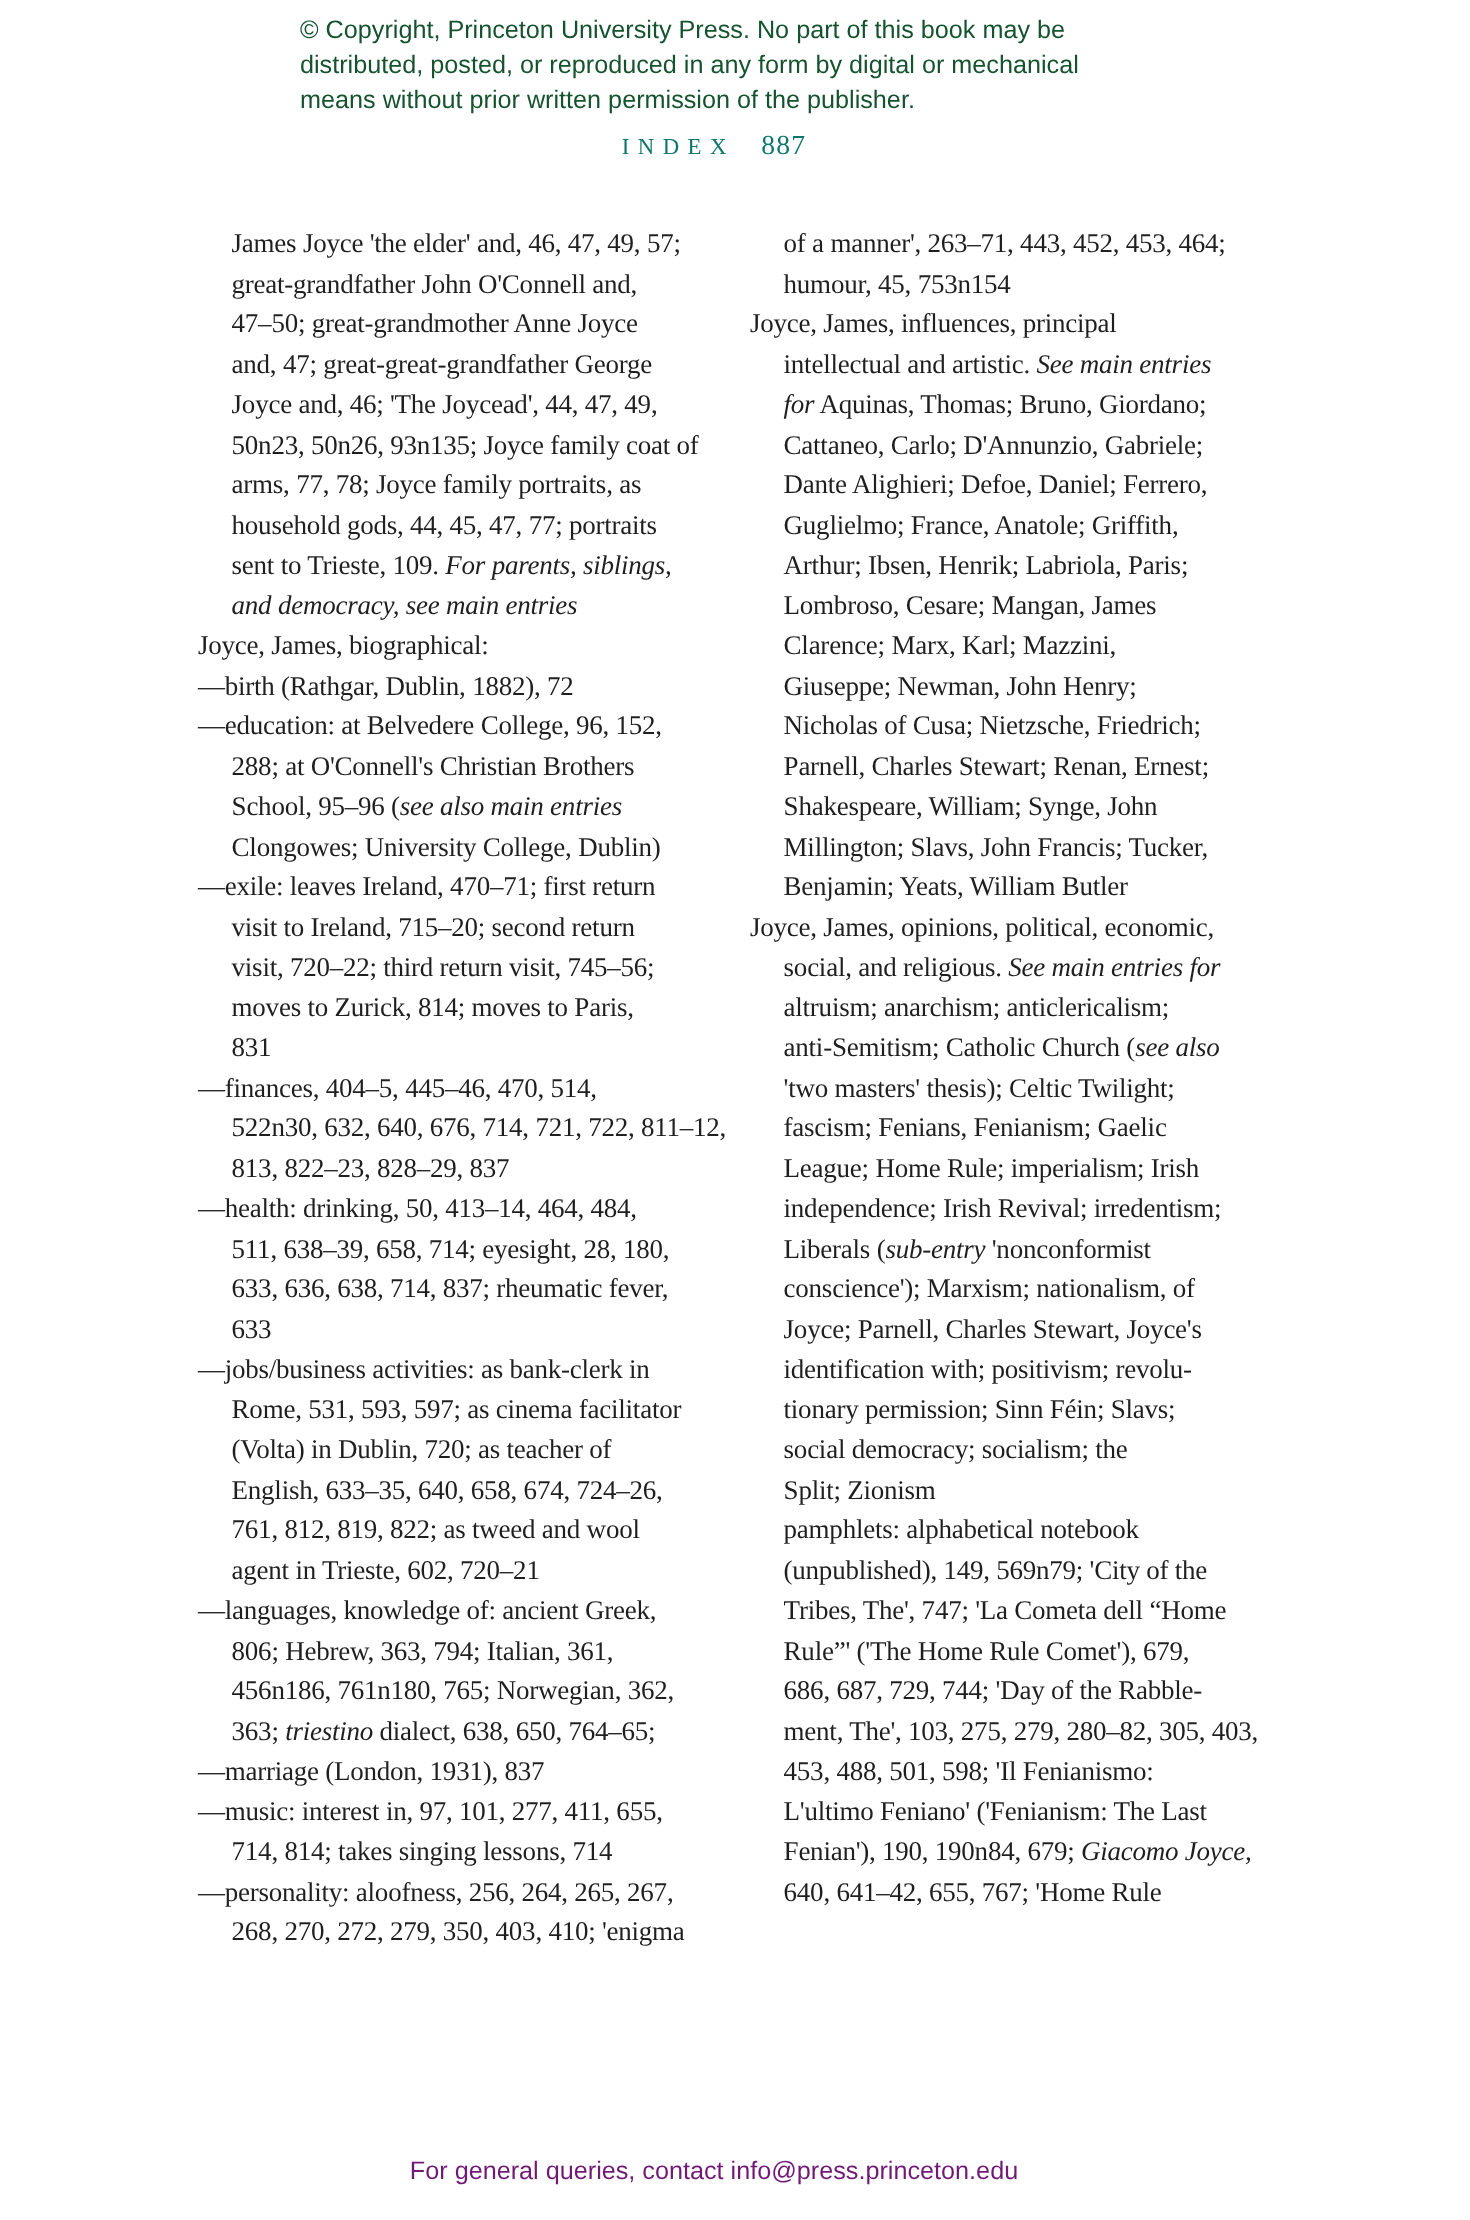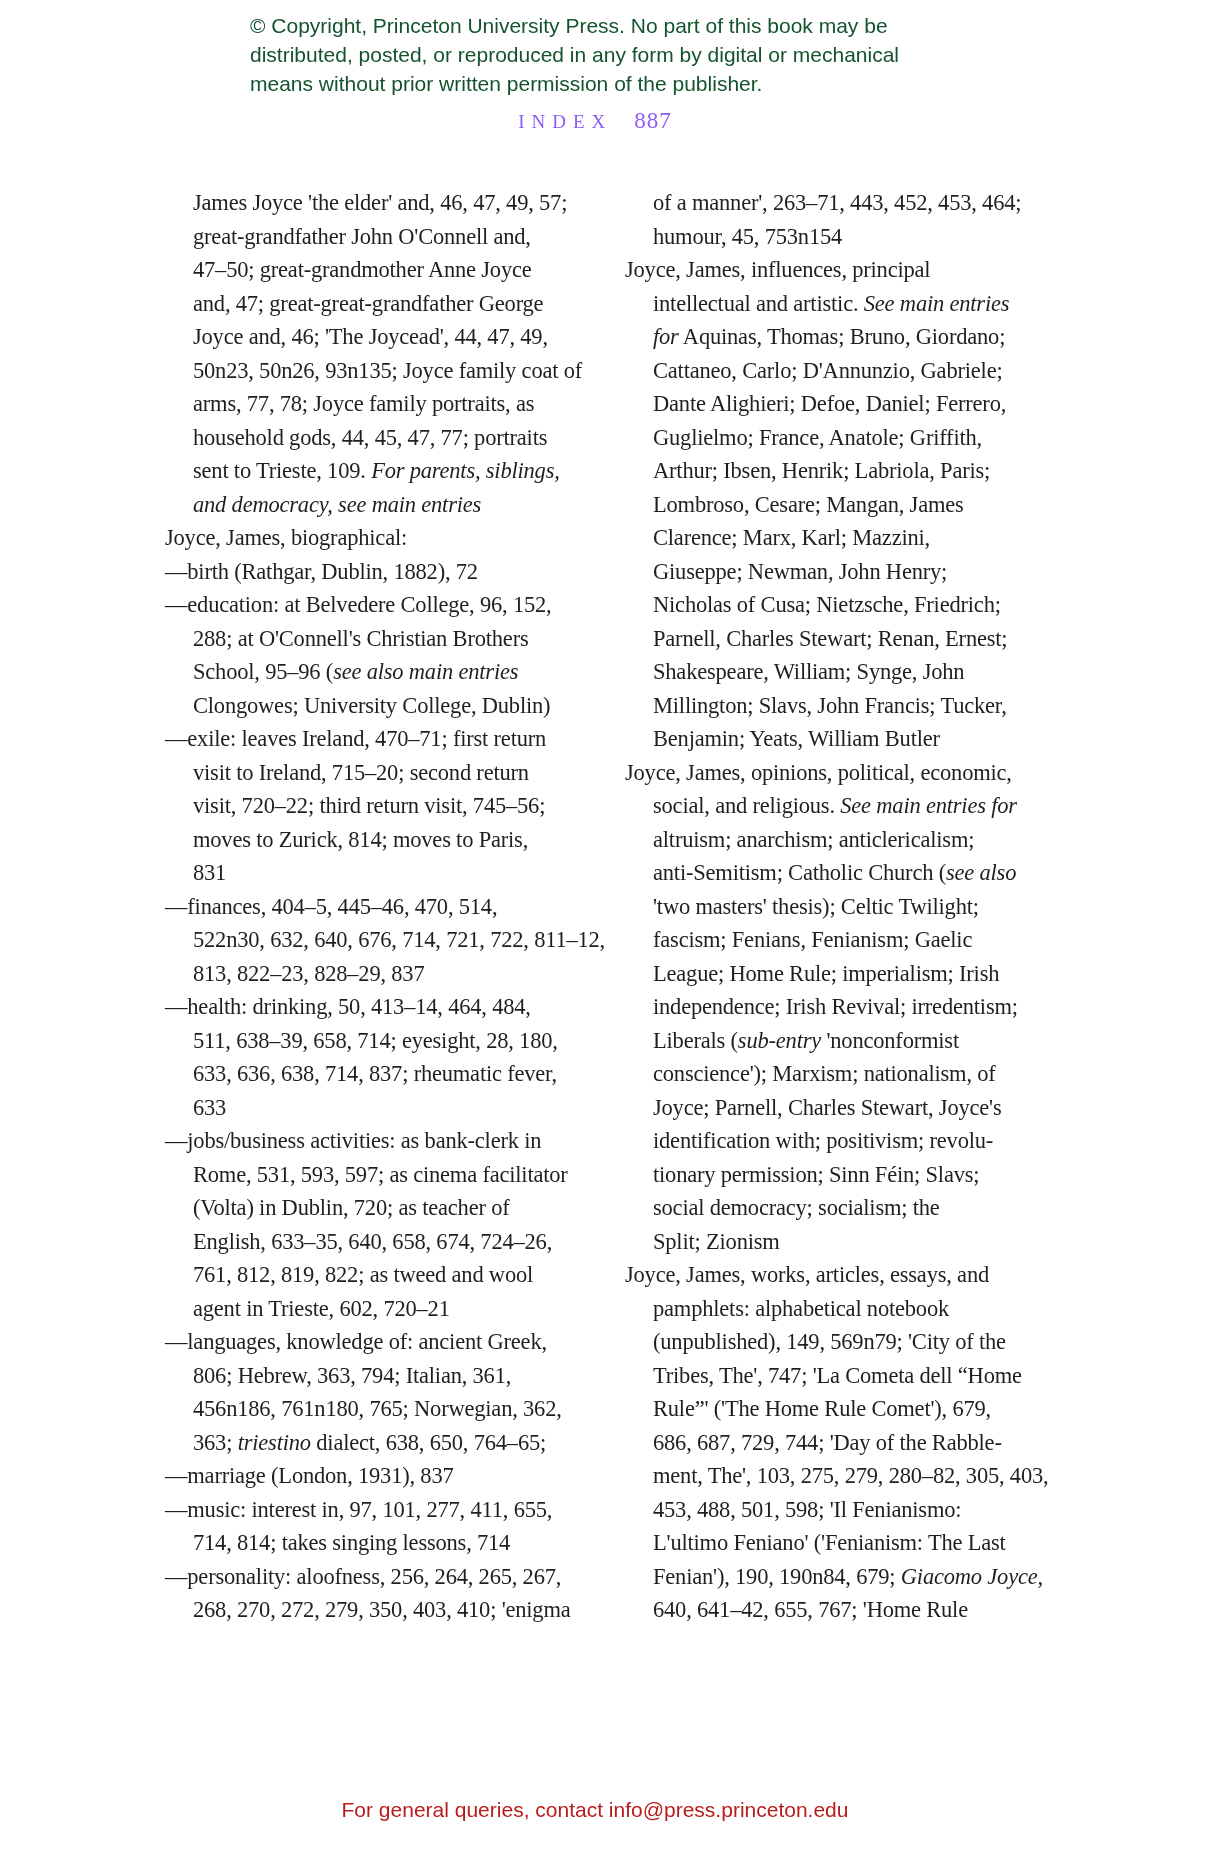--- a/index.html
+++ b/index.html
@@ -19,21 +19,21 @@
     line-height: 29px;
     color: #14532d;
   }
   .page-header {
     position: absolute;
     top: 108px;
     left: 0;
     width: 1190px;
     text-align: center;
     font-family: "Liberation Serif", serif;
-    color: #8b5cf6;
+    color: #0f766e;
   }
   .page-header .index-title {
     font-size: 19px;
     letter-spacing: 7px;
     font-weight: 400;
   }
   .page-header .page-number {
     font-size: 23px;
     margin-left: 22px;
     letter-spacing: 1px;
@@ -58,21 +58,21 @@
   .line.cont { padding-left: 28px; }
   .it { font-style: italic; margin-top: 40px; }
   .page-footer {
     position: absolute;
     top: 1798px;
     left: 0;
     width: 1190px;
     text-align: center;
     font-family: "Liberation Sans", sans-serif;
     font-size: 21px;
-    color: #b91c1c;
+    color: #701a75;
   }
 </style>
 </head>
 <body>
 
 <div class="copyright">
   <div>© Copyright, Princeton University Press. No part of this book may be</div>
   <div>distributed, posted, or reproduced in any form by digital or mechanical</div>
   <div>means without prior written permission of the publisher.</div>
 </div>
@@ -153,21 +153,20 @@
       <div class="line cont"><span>fascism; Fenians, Fenianism; Gaelic</span></div>
       <div class="line cont"><span>League; Home Rule; imperialism; Irish</span></div>
       <div class="line cont"><span>independence; Irish Revival; irredentism;</span></div>
       <div class="line cont"><span>Liberals (</span><span class="it">sub-entry</span><span> 'nonconformist</span></div>
       <div class="line cont"><span>conscience'); Marxism; nationalism, of</span></div>
       <div class="line cont"><span>Joyce; Parnell, Charles Stewart, Joyce's</span></div>
       <div class="line cont"><span>identification with; positivism; revolu-</span></div>
       <div class="line cont"><span>tionary permission; Sinn Féin; Slavs;</span></div>
       <div class="line cont"><span>social democracy; socialism; the</span></div>
       <div class="line cont"><span>Split; Zionism</span></div>
-      <div class="line"><span>Joyce, James, works, articles, essays, and</span></div>
       <div class="line cont"><span>pamphlets: alphabetical notebook</span></div>
       <div class="line cont"><span>(unpublished), 149, 569n79; 'City of the</span></div>
       <div class="line cont"><span>Tribes, The', 747; 'La Cometa dell “Home</span></div>
       <div class="line cont"><span>Rule”' ('The Home Rule Comet'), 679,</span></div>
       <div class="line cont"><span>686, 687, 729, 744; 'Day of the Rabble-</span></div>
       <div class="line cont"><span>ment, The', 103, 275, 279, 280–82, 305, 403,</span></div>
       <div class="line cont"><span>453, 488, 501, 598; 'Il Fenianismo:</span></div>
       <div class="line cont"><span>L'ultimo Feniano' ('Fenianism: The Last</span></div>
       <div class="line cont"><span>Fenian'), 190, 190n84, 679; </span><span class="it">Giacomo Joyce,</span></div>
       <div class="line cont"><span>640, 641–42, 655, 767; 'Home Rule</span></div>

